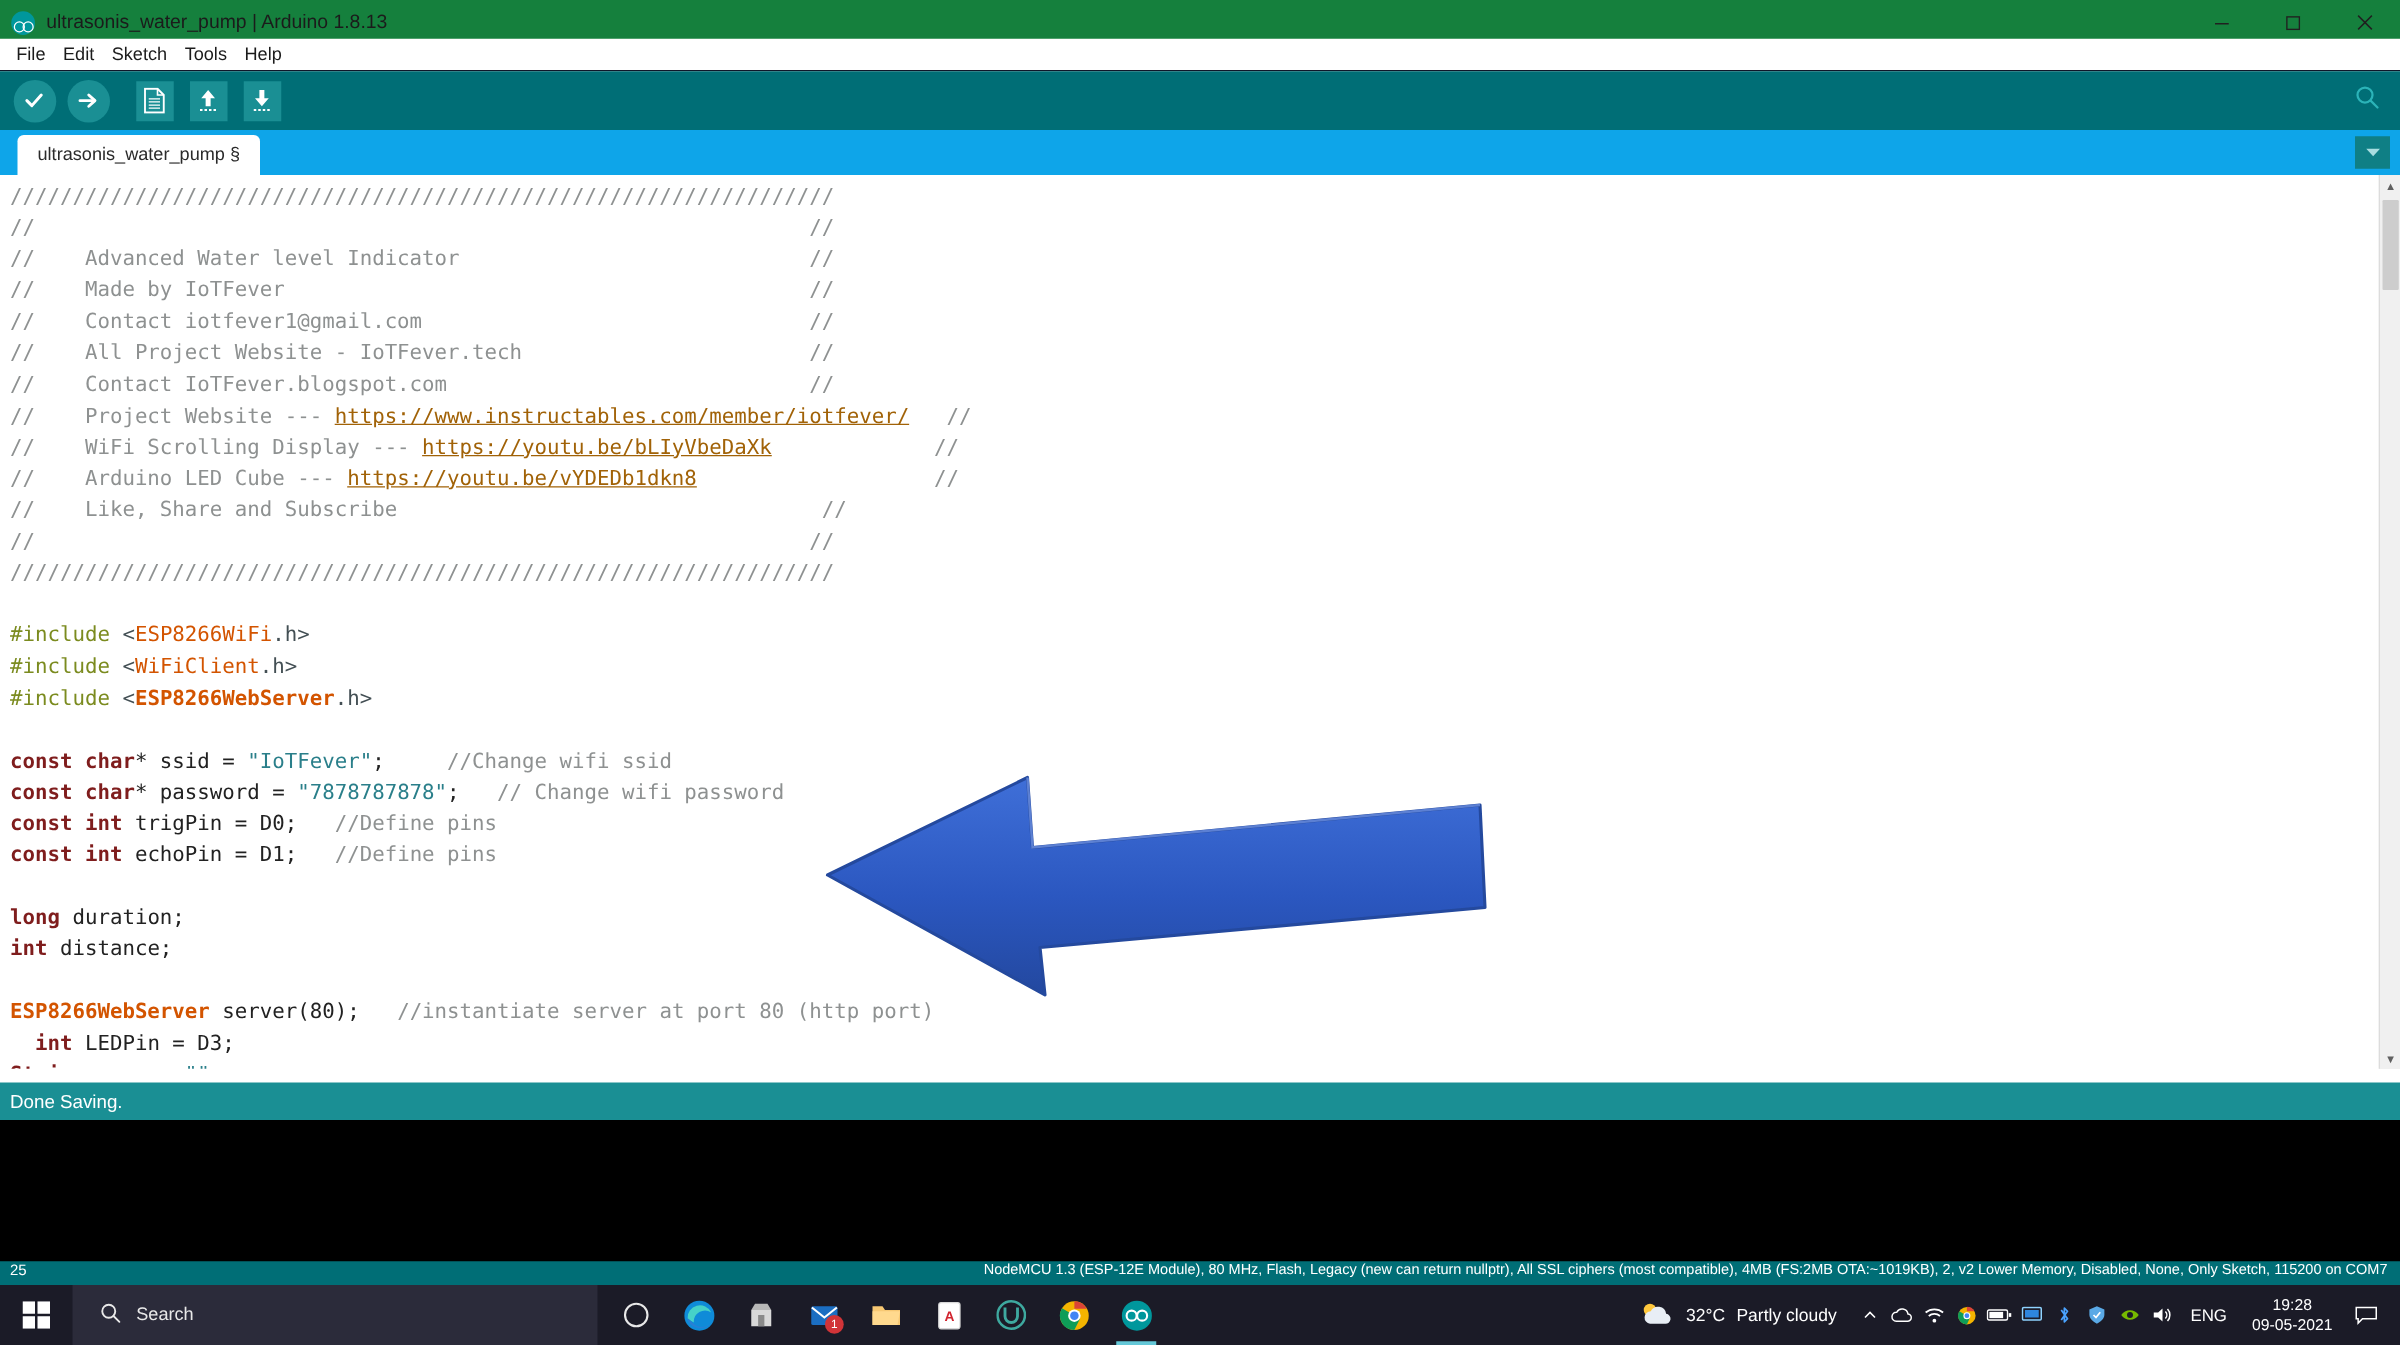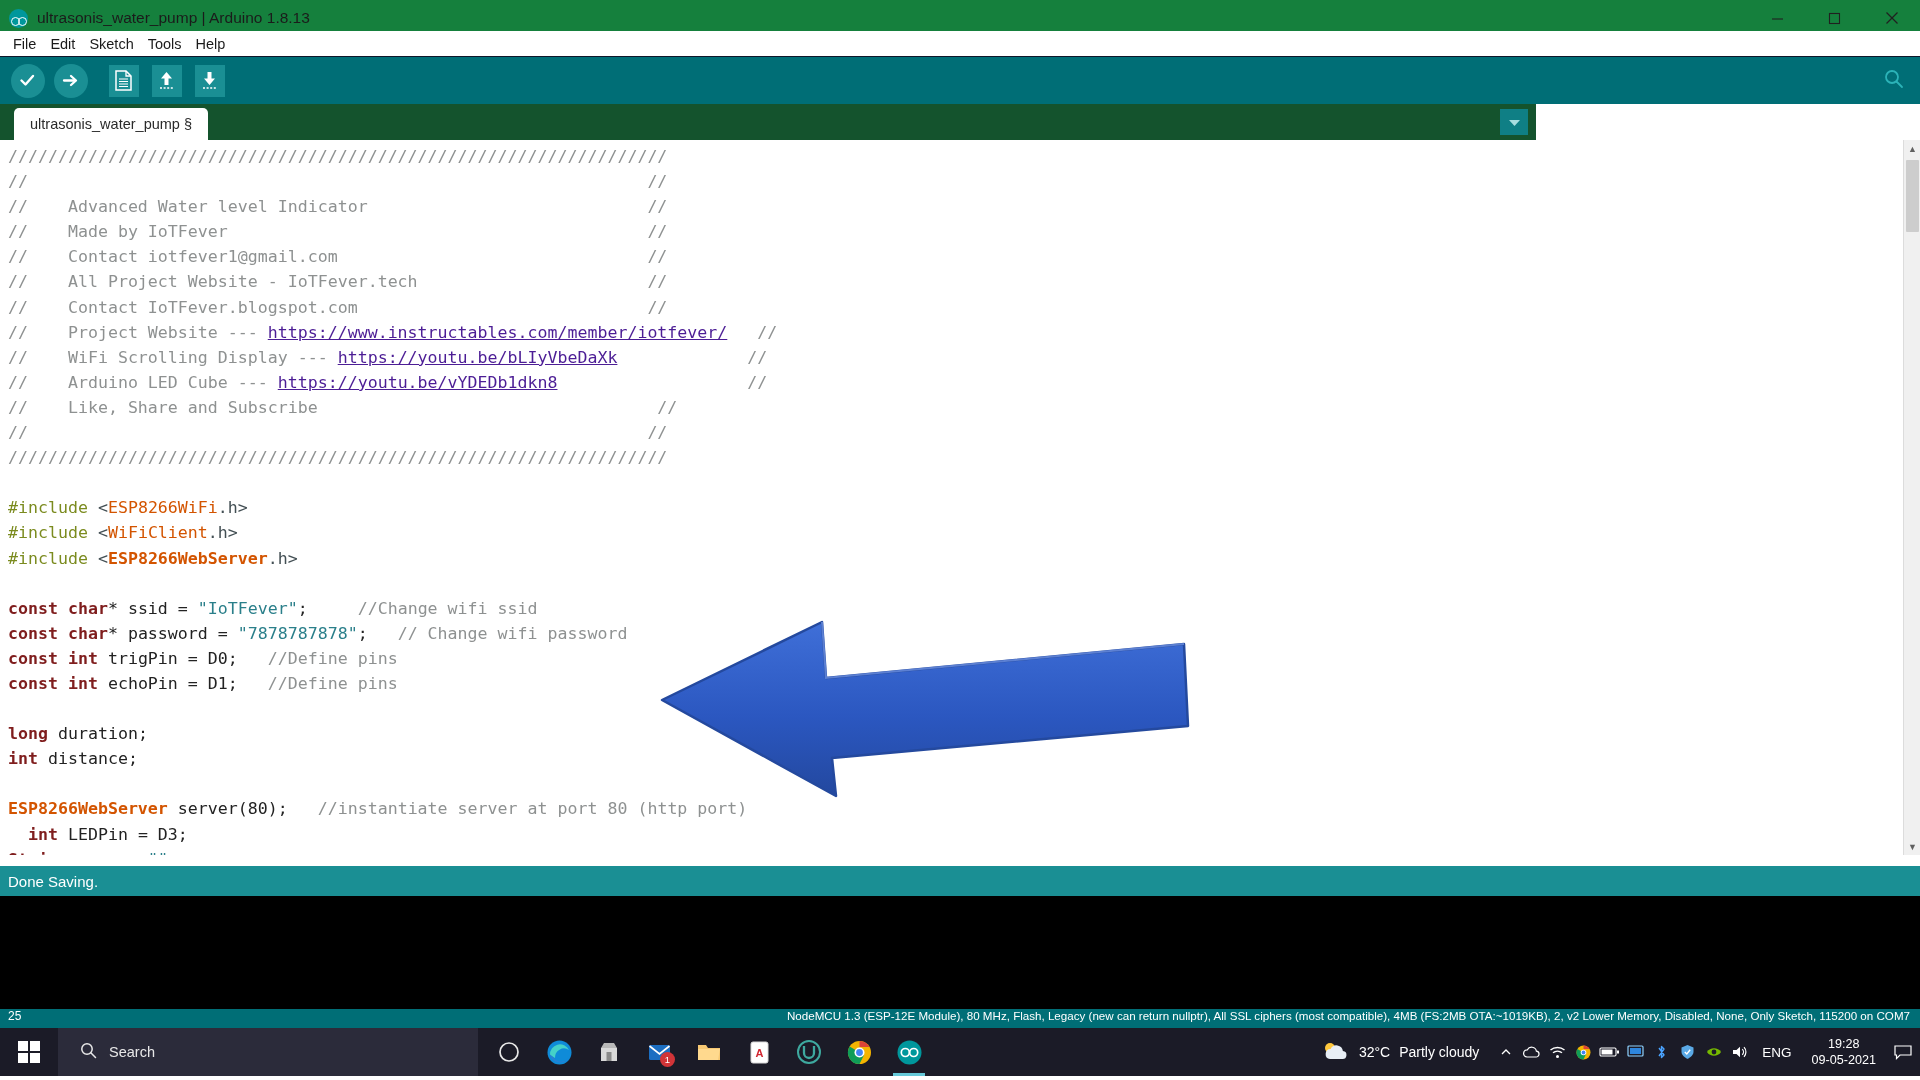--- a/index.html
+++ b/index.html
@@ -61,22 +61,22 @@
   .tb-square {
     width: 30px; height: 32px; background: #1a8f94;
     display: flex; align-items: center; justify-content: center;
     position: relative;
   }
   .tb-spacer { flex: 1; }
   .tb-right { width: 52px; display: flex; align-items: center; justify-content: center; }
 
   
   .tabstrip {
-    position: absolute; top: 104px; left: 0; width: 1536px; height: 36px;
-    background: #14532d;
+    position: absolute; top: 104px; left: 0; width: 1920px; height: 36px;
+    background: #0ea5e9;
   }
   .tab-active {
     position: absolute; left: 14px; top: 4px; height: 32px;
     background: #ffffff; border-radius: 5px 5px 0 0;
     display: flex; align-items: center; padding: 0 16px;
     font-size: 14.5px; color: #2a2a2a; white-space: nowrap;
   }
   .tab-dropdown {
     position: absolute; right: 8px; top: 5px; width: 28px; height: 26px;
     background: #0f7f85; display: flex; align-items: center; justify-content: center;
@@ -88,21 +88,21 @@
     background: #ffffff; overflow: hidden;
   }
   .code {
     position: absolute; top: 0; left: 0; padding: 4px 0 0 8px;
     font-family: "DejaVu Sans Mono", "Liberation Mono", monospace;
     font-size: 16.6px; line-height: 25.1px;
     white-space: pre; color: #222222;
   }
   .code .ln { display: block; height: 25.1px; }
   .cm   { color: #8e9191; }           
-  .cmul { color: #4c1d95; text-decoration: underline; }
+  .cmul { color: #a16207; text-decoration: underline; }
   .pre  { color: #7b8b1f; }           
   .lib  { color: #d35400; }           
   .libb { color: #d35400; font-weight: bold; }
   .kw   { color: #7f1d1d; font-weight: bold; }           
   .str  { color: #2a7f8a; }
   .op   { color: #434f54; }
   .pl   { color: #222222; }
 
   
   .vscroll {
@@ -168,21 +168,21 @@
   .tb-icon .badge {
     position: absolute; right: 9px; bottom: 9px; width: 15px; height: 15px;
     background: #d13438; color: #fff; font-size: 9.5px; border-radius: 50%;
     display: flex; align-items: center; justify-content: center;
   }
   .tb-icon.active::after {
     content: ""; position: absolute; bottom: 0; left: 9px; width: 32px; height: 3px;
     background: #64c8d8;
   }
   .tray {
-    margin-left: auto; display: flex; align-items: center; height: 48px; padding-right: 0;
+    margin-left: auto; display: flex; align-items: center; height: 48px; padding-right: 10px;
   }
   .tray-weather {
     display: flex; align-items: center; gap: 9px; color: #ffffff; font-size: 14px;
     padding: 0 14px; white-space: nowrap;
   }
   .tray-icons { display: flex; align-items: center; gap: 1px; }
   .tray-ic {
     width: 25px; height: 48px; display: flex; align-items: center; justify-content: center;
   }
   .tray-lang { color: #fff; font-size: 13.5px; padding: 0 10px; }

